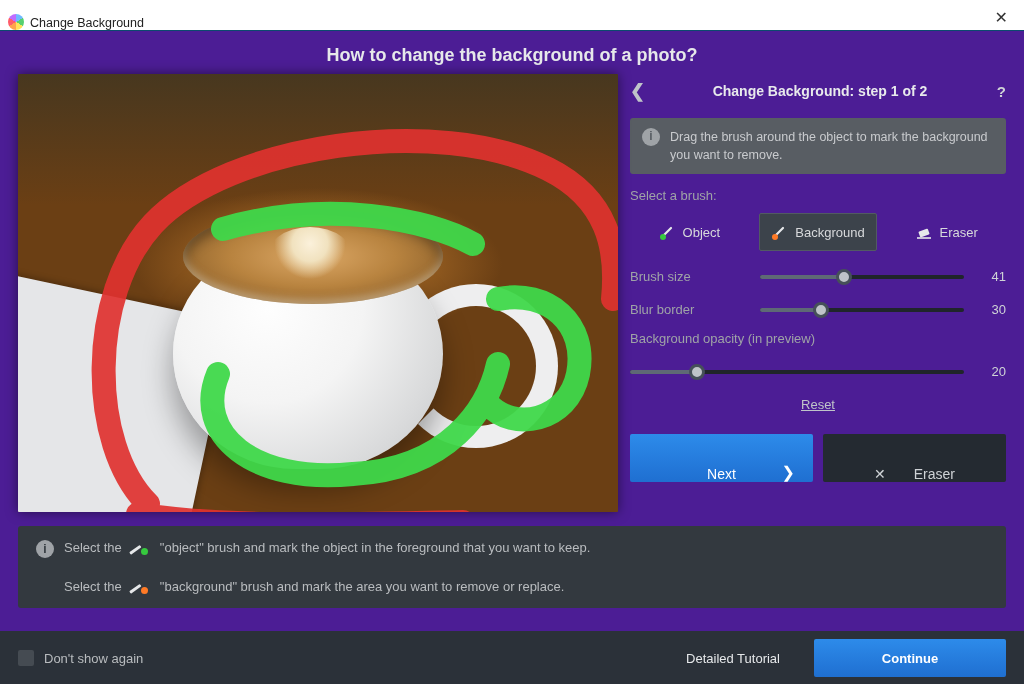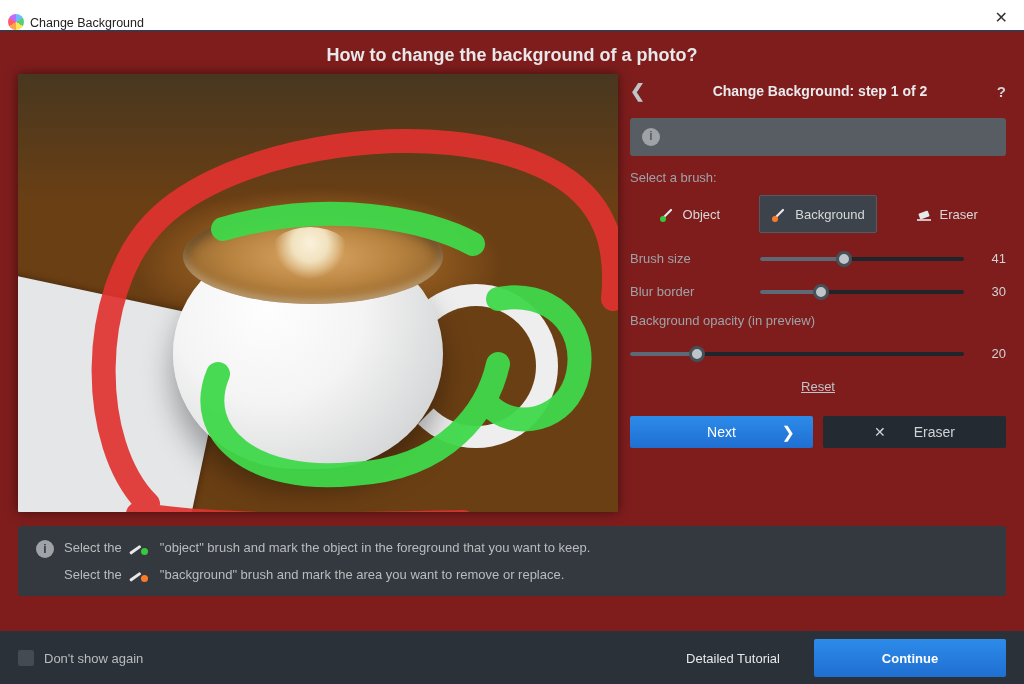--- a/index.html
+++ b/index.html
@@ -1,20 +1,20 @@
 <!DOCTYPE html>
 <html><head>
 <meta charset="utf-8">
 <style>
   html,body{margin:0;padding:0;width:1024px;height:684px;font-family:"Segoe UI",Tahoma,sans-serif;overflow:hidden;background:#fff}
   .titlebar{height:30px;background:#fff;display:flex;align-items:flex-end;padding:0 8px;font-size:12.5px;color:#222;border-bottom:1px solid #0c4a6e}
   .titlebar .logo{width:16px;height:16px;border-radius:50%;margin-right:6px;
     background:conic-gradient(#6fb9ff 0deg 60deg,#57d06f 60deg 120deg,#ffe35a 120deg 180deg,#ffa34d 180deg 240deg,#ff5c6a 240deg 300deg,#be6cff 300deg 360deg)}
   .titlebar .close{margin-left:auto;font-size:16px;color:#333;line-height:1;padding:4px 8px}
-  .app{background:#7f1d1d;height:654px;display:flex;flex-direction:column}
+  .app{background:#4c1d95;height:654px;display:flex;flex-direction:column}
   .heading{color:#e6e8ea;font-size:18px;font-weight:600;text-align:center;padding:14px 0 8px}
   .main{display:flex;flex-direction:row;gap:12px;padding:0 18px}
   
   .photo{width:600px;height:438px;position:relative;box-shadow:0 0 12px rgba(0,0,0,.5);border-radius:1px;overflow:hidden;
     background:
      radial-gradient(ellipse 230px 95px at 300px 190px,#c38b3e 0%,#965e21 45%,#6b3f14 80%) ,
      linear-gradient(180deg,#3a4a3f 0%,#516249 20%,#7e6441 34%,#8a6843 60%,#6d533a 100%);
   }
   .photo::before{content:"";position:absolute;inset:0;
     background:linear-gradient(180deg,rgba(42,49,40,.55) 0%,rgba(42,49,40,0) 30%)}
@@ -44,29 +44,29 @@
   .brush-ic{width:16px;height:16px;position:relative}
   .brush-ic svg{width:16px;height:16px}
   .slider-row{display:flex;align-items:center;color:#9fa3a7;font-size:13px;margin-top:8px}
   .slider-row .label{width:130px}
   .slider-row .track{flex:1;height:4px;background:#20252b;border-radius:2px;position:relative}
   .slider-row .fill{position:absolute;left:0;top:0;height:100%;border-radius:2px;background:#5e6975}
   .slider-row .thumb{position:absolute;top:50%;width:16px;height:16px;border-radius:50%;background:#bfc4c9;border:3px solid #465059;box-sizing:border-box;transform:translate(-50%,-50%)}
   .slider-row .val{width:42px;text-align:right;color:#cfd3d6}
   .reset{text-align:center;color:#bfc4c9;font-size:13px;text-decoration:underline;margin-top:8px}
   .btn-row{display:flex;gap:10px;margin-top:12px}
-  .btn{flex:1;height:32px;display:flex;align-items:center;justify-content:center;font-size:14px;border-radius:2px;position:relative}
+  .btn{flex:1;height:48px;display:flex;align-items:flex-end;justify-content:center;font-size:14px;border-radius:2px;position:relative}
   .btn.next{background:linear-gradient(180deg,#2d8bea,#1f6fd1);color:#fff;font-weight:500}
   .btn.next .chev{position:absolute;right:18px;font-size:16px}
   .btn.cancel{background:#242a31;color:#cfd3d6}
   .btn.cancel .x{margin-right:28px;font-size:14px}
   
   .instr{margin:14px 18px 0;background:#33393f;border-radius:3px;padding:14px 18px;color:#b9bcbf;font-size:13px;display:flex}
   .instr .info-ic{background:#9fa3a7;color:#33393f}
-  .instr-lines{display:flex;flex-direction:column;gap:12px}
+  .instr-lines{display:flex;flex-direction:column;gap:24px}
   .instr-line{display:flex;align-items:center;gap:8px}
   .mini-brush{width:22px;height:14px;display:inline-flex;align-items:flex-end;gap:2px}
   .mini-brush .h{width:13px;height:3px;background:#e6e8ea;transform:rotate(-35deg);transform-origin:left;border-radius:1px}
   .mini-brush .dot{width:7px;height:7px;border-radius:50%;margin-left:-4px}
   .mini-brush .dot.g{background:#36c93e}
   .mini-brush .dot.o{background:#ff7a26}
   
   .bottom{margin-top:auto;height:54px;display:flex;align-items:center;padding:0 18px;color:#b9bcbf;font-size:13px;background:#2b3139}
   .cb{width:16px;height:16px;background:#454b52;border-radius:2px;margin-right:10px}
   .bottom .spacer{flex:1}
@@ -106,20 +106,21 @@
 
     <div class="panel">
       <div class="panel-head">
         <span class="back">❮</span>
         <span class="title">Change Background: step 1 of 2</span>
         <span class="help">?</span>
       </div>
 
       <div class="hintbox">
         <span class="info-ic">i</span>
+        <span>Drag the brush around the object to mark the background you want to remove.</span>
       </div>
 
       <div class="section-label">Select a brush:</div>
 
       <div class="brush-row">
         <div class="brush">
           <span class="brush-ic">
             <svg viewBox="0 0 16 16">
                 <line x1="3" y1="13" x2="12" y2="4" stroke="#e6e8ea" stroke-width="2.2" stroke-linecap="round"></line>
                 <circle cx="4" cy="13" r="3" fill="#36c93e"></circle>

